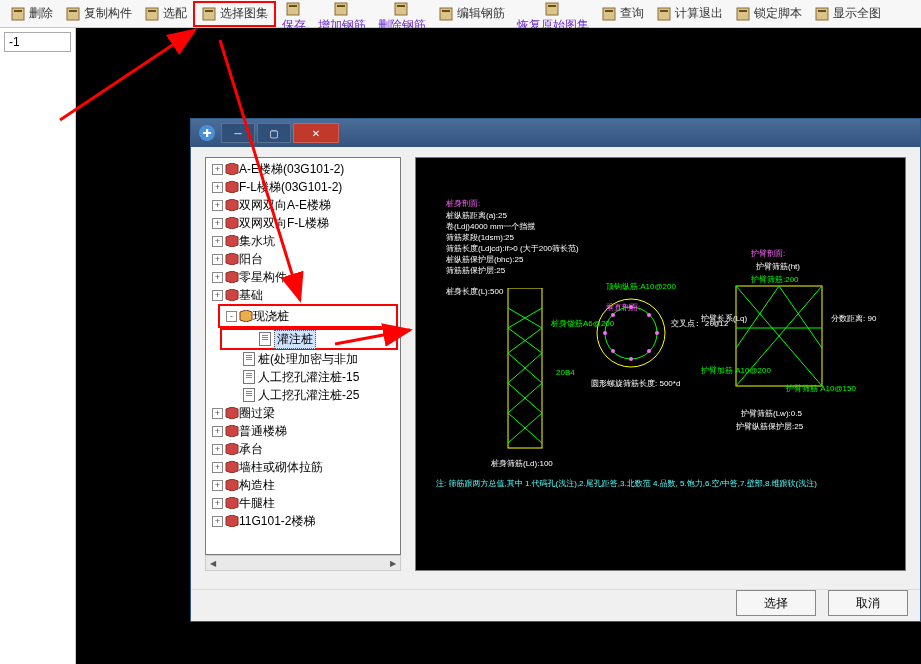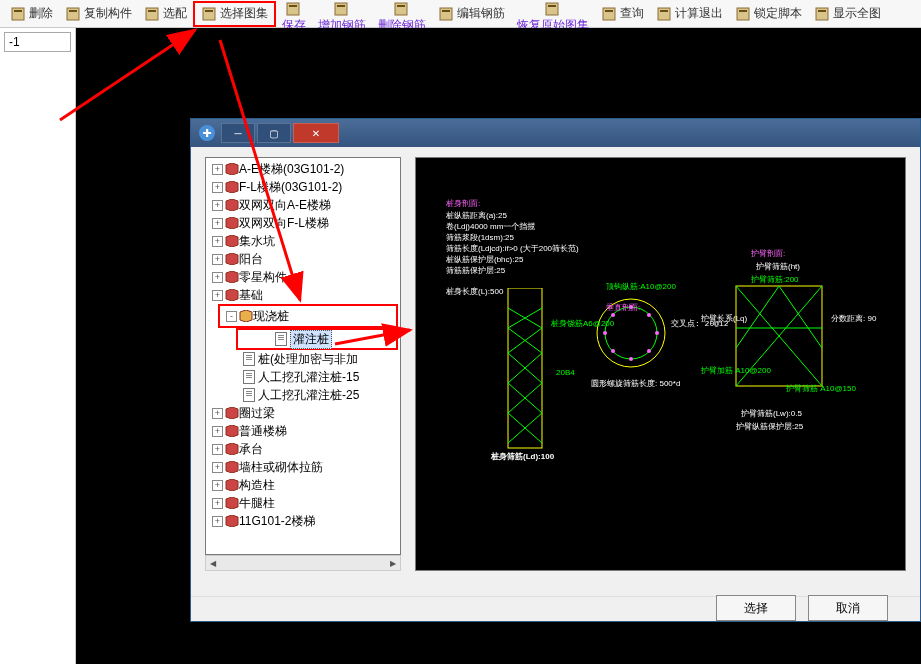--- a/index.html
+++ b/index.html
@@ -13,34 +13,34 @@
   .canvas-area { position: absolute; top: 28px; left: 76px; right: 0; bottom: 0; background: #000; }
   .arrow { position: absolute; pointer-events: none; }
   .dialog { position: absolute; left: 190px; top: 118px; width: 731px; height: 504px; background: #f0f0f0; border: 1px solid #2e5c8a; box-shadow: 0 4px 20px rgba(0,0,0,0.5); }
   .titlebar { height: 28px; background: linear-gradient(180deg,#4b6d99,#34547e); display: flex; align-items: center; padding-left: 8px; color: #fff; }
   .titlebar-icon { width: 16px; height: 16px; background: #4a90d9; border-radius: 8px; margin-right: 6px; display:flex;align-items:center;justify-content:center;color:#fff;font-size:11px;}
   .titlebar-text { flex: 1; }
   .winbtns { display: flex; }
   .winbtn { width: 34px; height: 20px; margin-right: 2px; background: #30507a; display: flex; align-items: center; justify-content: center; color: #fff; font-size: 10px; border:1px solid #fff3;}
   .winbtn.close { background: #c0392b; width: 46px; }
   .dialog-body { position: absolute; top: 28px; left: 0; right: 0; bottom: 40px; padding: 10px 14px; display: flex; gap: 14px; }
-  .dialog-footer { position: absolute; bottom: 0; left: 0; right: 0; height: 25px; display: flex; justify-content: flex-end; align-items: flex-end; padding-right: 32px; gap: 12px; border-top:1px solid #ddd;}
+  .dialog-footer { position: absolute; bottom: 0; left: 0; right: 0; height: 32px; display: flex; justify-content: flex-end; align-items: flex-start; padding-right: 12px; gap: 12px; border-top:1px solid #ddd;}
   .btn { width: 80px; height: 26px; border: 1px solid #888; background: #f6f6f6; cursor: pointer; font-size:12px;}
   .tree-col { width: 196px; display: flex; flex-direction: column; }
   .col-label { height: 20px; margin-bottom: 4px; }
   .tree-box { flex: 1; background: #fff; border: 1px solid #7a7a7a; overflow: auto; padding: 2px; }
   .tree-scroll-h { height: 16px; background: #e9e9e9; border:1px solid #ccc; display:flex; align-items:center; justify-content:space-between;}
   .tree-row { display: flex; align-items: center; height: 18px; padding-left: 4px; white-space: nowrap; }
   .exp { width: 11px; height: 11px; border: 1px solid #888; display: inline-flex; align-items: center; justify-content: center; font-size: 9px; color: #555; margin-right: 2px; line-height:1;}
   .book { width: 14px; height: 12px; display:inline-block; }
   .page { width: 12px; height: 14px; border:1px solid #777; background:#fff; display:inline-block; margin-right:3px; position:relative;}
   .page::after { content:""; position:absolute; top:2px; left:2px; right:2px; border-top:1px solid #888; box-shadow:0 2px 0 #888,0 4px 0 #888;}
   .sel { background: #cfe3ff; border: 1px dotted #555; padding:0 2px;}
   .tree-highlight-outer { border: 2px solid #f00; margin-left: 10px; padding: 1px 2px 1px 2px;}
-  .tree-highlight-inner { border: 2px solid #f00; margin-left: 28px; padding: 0 2px;}
+  .tree-highlight-inner { border: 2px solid #f00; margin-left: 12px; padding: 0 2px;}
   .preview-col { flex: 1; display: flex; flex-direction: column; }
   .preview-box { flex: 1; background: #000; border: 1px solid #7a7a7a; position: relative; overflow:hidden;}
   .cad-text { position:absolute; color:#fff; font-size:8px; white-space:nowrap;}
   .cad-text.green { color:#0f0;}
   .cad-text.pink { color:#f6f;}
   .cad-text.cyan { color:#5ff;}
   .scrollbar-arrow{width:14px;height:14px;display:inline-flex;align-items:center;justify-content:center;font-size:8px;color:#555;}
 </style>
 </head>
 <body>
@@ -384,37 +384,38 @@
         <div class="cad-text pink" style="left:30px;top:40px;">桩身剖面:</div>
         <div class="cad-text" style="left:30px;top:52px;">桩纵筋距离(a):25</div>
         <div class="cad-text" style="left:30px;top:63px;">卷(Ldj)4000 mm一个挡揽</div>
         <div class="cad-text" style="left:30px;top:74px;">筛筋浆段(1dsm):25</div>
         <div class="cad-text" style="left:30px;top:85px;">筛筋长度(Ldjcd):if&gt;0 (大于200筛长范)</div>
         <div class="cad-text" style="left:30px;top:96px;">桩纵筋保护层(bhc):25</div>
         <div class="cad-text" style="left:30px;top:107px;">筛筋筋保护层:25</div>
         <div class="cad-text" style="left:30px;top:128px;">桩身长度(L):500</div>
         <div class="cad-text green" style="left:135px;top:160px;">桩身饶筋A6@200</div>
         <div class="cad-text green" style="left:140px;top:210px;">20B4</div>
-        <div class="cad-text" style="left:75px;top:293px;font-weight:bold;">桩身筛筋(Ld):100</div>
+        <div class="cad-text" style="left:75px;top:300px;">桩身筛筋(Ld):100</div>
 
         <div class="cad-text pink" style="left:190px;top:108px;margin-top:36px;">垂直剖面:</div>
         <div class="cad-text green" style="left:190px;top:123px;">顶钩纵筋:A10@200</div>
         <div class="cad-text" style="left:255px;top:160px;font-family:Liberation Mono, monospace;">交叉点: 20@12</div>
         <div class="cad-text" style="left:175px;top:220px;">圆形螺旋筛筋长度: 500*d</div>
 
         <div class="cad-text pink" style="left:335px;top:90px;">护臂剖面:</div>
         <div class="cad-text" style="left:340px;top:103px;">护臂筛筋(ht)</div>
         <div class="cad-text green" style="left:335px;top:116px;">护臂筛筋:200</div>
         <div class="cad-text" style="left:285px;top:155px;">护臂长系(Lq)</div>
         <div class="cad-text green" style="left:285px;top:207px;">护臂加筋 A10@200</div>
         <div class="cad-text" style="left:415px;top:155px;">分数距离: 90</div>
         <div class="cad-text green" style="left:370px;top:225px;">护臂筛筋 A10@150</div>
         <div class="cad-text" style="left:325px;top:250px;">护臂筛筋(Lw):0.5</div>
         <div class="cad-text" style="left:320px;top:263px;">护臂纵筋保护层:25</div>
 
+        <div class="cad-text cyan" style="left:20px;top:320px;right:10px;white-space:normal;line-height:1.4;">注: 筛筋跟两方总值,其中 1.代码孔(浅注),2.尾孔距答,3.北数范 4.品数, 5.饱力,6.空/中答,7.壁部,8.维跟软(浅注)</div>
       </div>
     </div>
   </div>
 
   <div class="dialog-footer">
     <button class="btn">选择</button>
     <button class="btn">取消</button>
   </div>
 </div>
 

